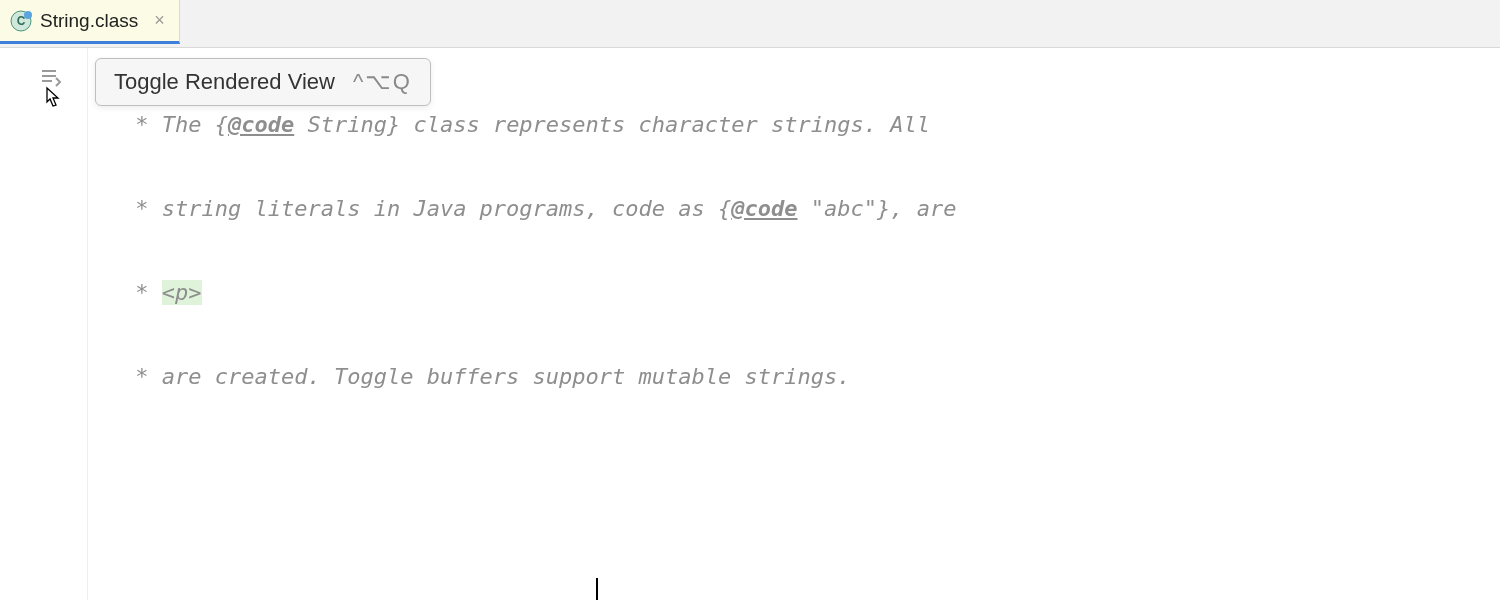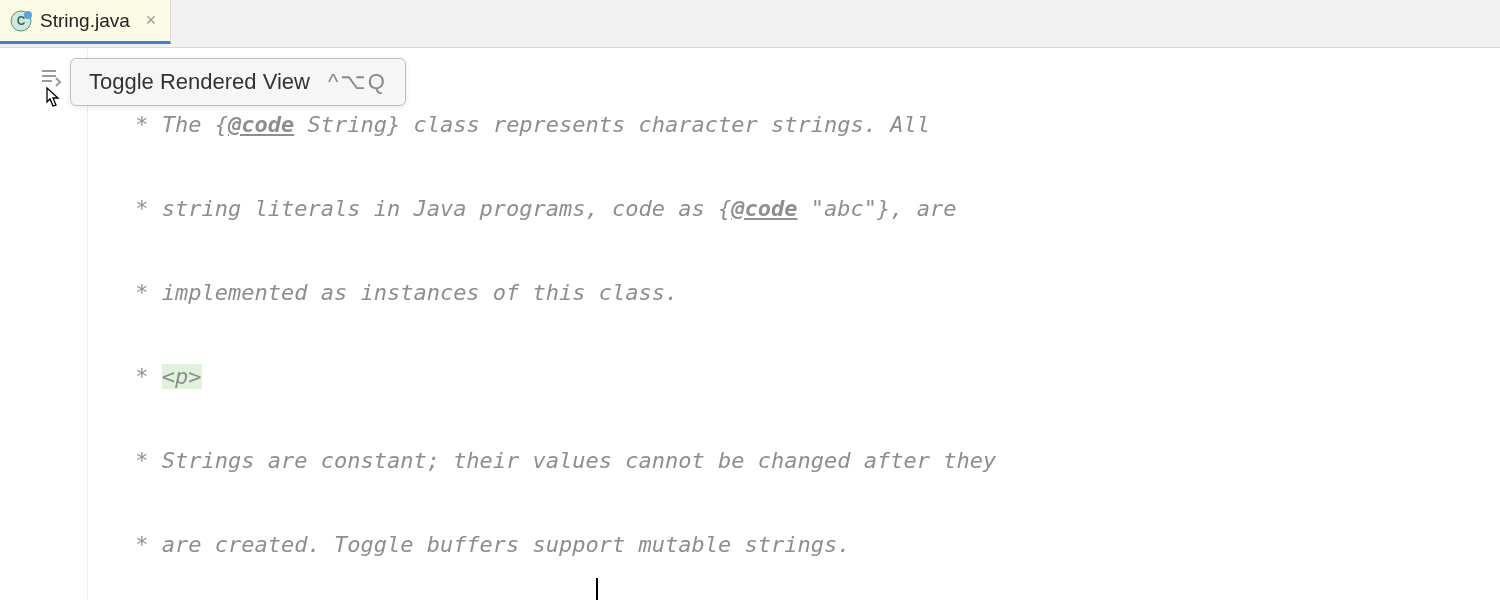--- a/index.html
+++ b/index.html
@@ -64,21 +64,21 @@
   .cursor-hand {
     position: absolute;
     left: 38px;
     top: 36px;
     font-size: 28px;
     pointer-events: none;
     filter: grayscale(1);
   }
   .tooltip {
     position: absolute;
-    left: 70px;
+    left: 95px;
     top: 10px;
     background: #f6f6f6;
     border: 1px solid #bfbfbf;
     border-radius: 6px;
     padding: 10px 18px;
     display: flex;
     align-items: center;
     gap: 18px;
     font-family: -apple-system, "Segoe UI", Arial, sans-serif;
     font-size: 22px;
@@ -124,21 +124,21 @@
 
 <div class="tab-bar">
   <div class="tab">
     <span class="file-icon">
       <svg width="22" height="22" viewBox="0 0 22 22">
         <circle cx="11" cy="11" r="10" fill="#cfe7dd" stroke="#4a947a" stroke-width="1"></circle>
         <text x="11" y="15" text-anchor="middle" font-size="12" font-family="Arial" fill="#2b6f56" font-weight="bold">C</text>
         <circle cx="18" cy="5" r="4" fill="#5aa4e0"></circle>
       </svg>
     </span>
-    <span>String.java</span>
+    <span>String.class</span>
     <span class="close">×</span>
   </div>
 </div>
 
 <div class="editor-area">
   <div class="gutter">
     <div class="gutter-icon-row">
       <div class="gutter-icon">
         <svg width="22" height="22" viewBox="0 0 22 22">
           <rect x="2" y="4" width="14" height="2" fill="#9a9a9a"></rect>
@@ -156,23 +156,21 @@
   </div>
 
   <div class="tooltip">
     <span>Toggle Rendered View</span>
     <span class="shortcut">^⌥Q</span>
   </div>
 
   <div class="code">
 <span class="line"><span> * The {</span><span class="doc-tag">@code</span><span> String} class represents character strings. All</span></span>
 <span class="line"><span> * string literals in Java programs, code as {</span><span class="doc-tag">@code</span><span> "abc"}, are</span></span>
-<span class="line"> * implemented as instances of this class.</span>
 <span class="line"><span> * </span><span class="hl">&lt;p&gt;</span></span>
-<span class="line"> * Strings are constant; their values cannot be changed after they</span>
 <span class="line"> * are created. Toggle buffers support mutable strings.</span>
 
 
 
 
 
 
   </div>
 
   <div class="caret"></div>

